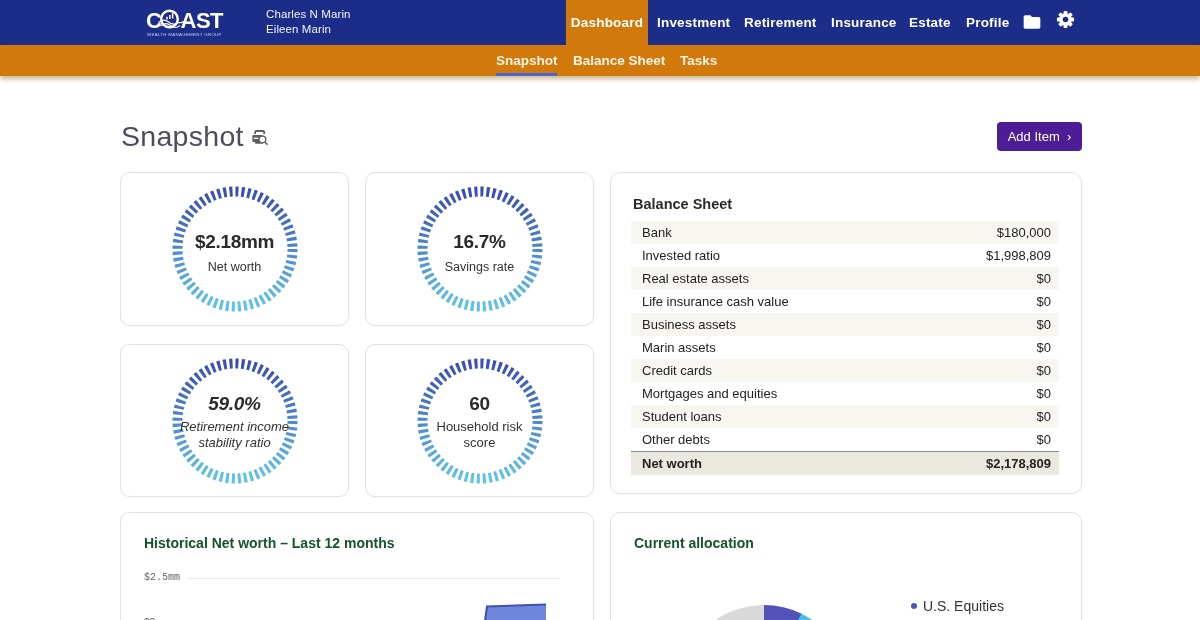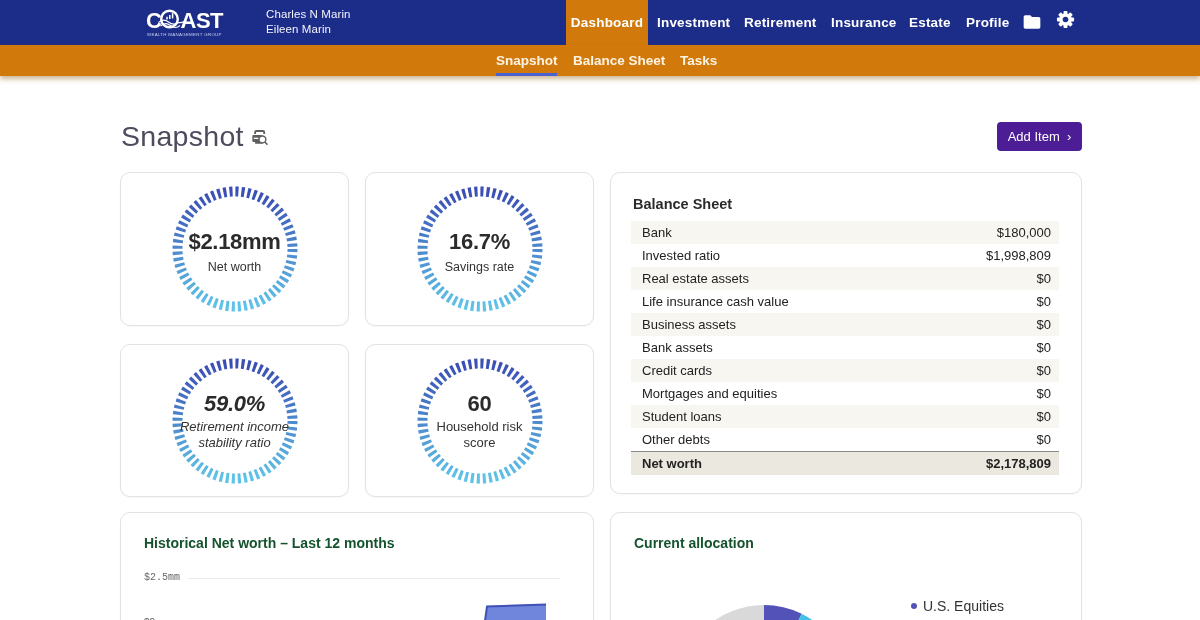--- a/index.html
+++ b/index.html
@@ -25,21 +25,21 @@
 #addbtn { position:absolute; left:997px; top:122px; width:85px; height:29px; background:#4c1d95; border-radius:4px; color:#fff; font-size:13px; font-weight:400; text-align:center; line-height:29px; }
 
 
 .card { position:absolute; background:#fff; border:1px solid #e4e2df; border-radius:10px; box-shadow:0 1px 2px rgba(0,0,0,0.03); }
 #gc1 { left:120px; top:172px; width:229px; height:154px; }
 #gc2 { left:365px; top:172px; width:229px; height:154px; }
 #gc3 { left:120px; top:344px; width:229px; height:153px; }
 #gc4 { left:365px; top:344px; width:229px; height:153px; }
 .gauge { position:absolute; left:50%; top:50%; transform:translate(-50%,-50%); }
 .gtxt { position:absolute; left:0; right:0; text-align:center; }
-.gnum { font-size:22px; font-weight:700; color:#2b2b2b; letter-spacing:-0.3px; line-height:22px; }
+.gnum { font-size:19px; font-weight:700; color:#2b2b2b; letter-spacing:-0.3px; line-height:22px; }
 .glbl { font-size:12.5px; color:#333; line-height:16px; margin-top:6px; }
 .glbl2 { font-size:13px; color:#333; line-height:16px; margin-top:4px; }
 
 
 #bs { left:610px; top:172px; width:472px; height:322px; }
 #bs h3 { font-size:14.5px; font-weight:700; color:#2b2b2b; margin:23px 0 9px 22px; }
 #bstable { margin:0 22px 0 20px; }
 .bsrow { display:flex; justify-content:space-between; height:23px; line-height:23px; font-size:13px; color:#222; padding:0 8px 3px 11px; }
 .bsrow.odd { background:#f7f6f1; }
 .bsrow.total { background:#ebe8e0; border-top:1px solid #8a8a8a; font-weight:700; height:24px; line-height:23px; }
@@ -183,21 +183,21 @@
       </div>
     <div class="bsrow">
         <span>Life insurance cash value</span>
         <span>$0</span>
       </div>
     <div class="bsrow odd">
         <span>Business assets</span>
         <span>$0</span>
       </div>
     <div class="bsrow">
-        <span>Bank assets</span>
+        <span>Marin assets</span>
         <span>$0</span>
       </div>
     <div class="bsrow odd">
         <span>Credit cards</span>
         <span>$0</span>
       </div>
     <div class="bsrow">
         <span>Mortgages and equities</span>
         <span>$0</span>
       </div>

